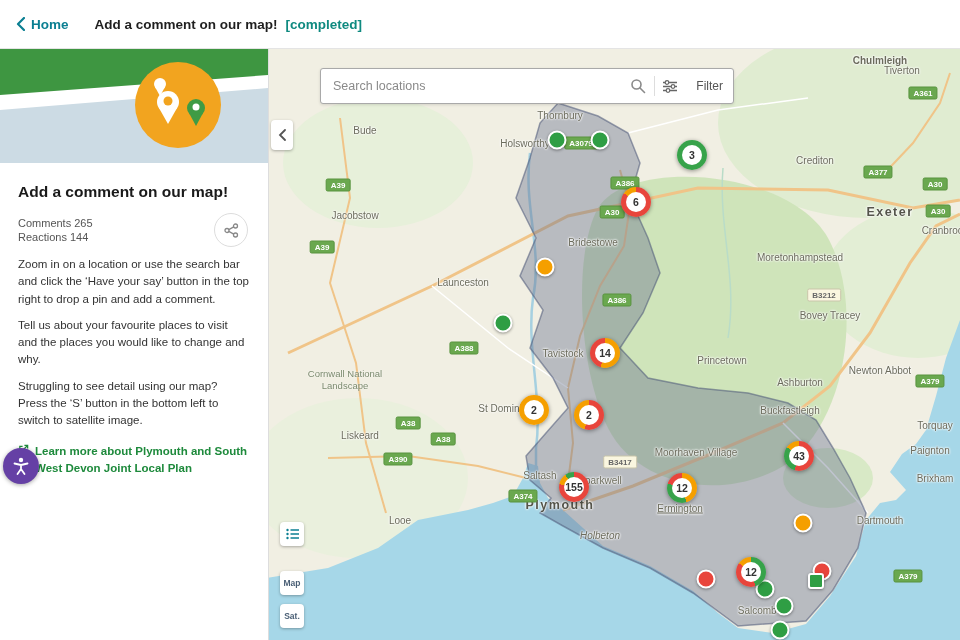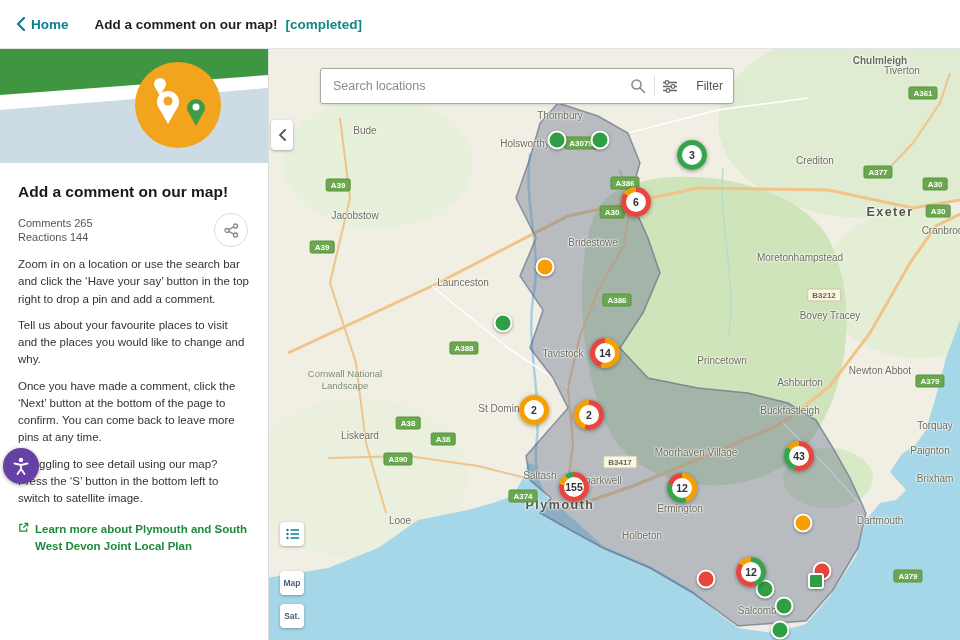--- a/index.html
+++ b/index.html
@@ -135,21 +135,20 @@
           <circle cx="3" cy="7.5" r="2" fill="none" stroke="#888" stroke-width="1.3"></circle>
           <circle cx="11.5" cy="12" r="2" fill="none" stroke="#888" stroke-width="1.3"></circle>
           <path d="M4.8 6.6 L9.7 3.9 M4.8 8.4 L9.7 11.1" stroke="#888" stroke-width="1.3"></path>
         </svg>
       </div>
     </div>
 
     <div class="paras">
         <p>Zoom in on a location or use the search bar and click the ‘Have your say’ button in the top right to drop a pin and add a comment.</p>
         <p>Tell us about your favourite places to visit and the places you would like to change and why.</p>
-        <p>Once you have made a comment, click the ‘Next’ button at the bottom of the page to confirm. You can come back to leave more pins at any time.</p>
         <p>Struggling to see detail using our map? Press the ‘S’ button in the bottom left to switch to satellite image.</p>
       </div>
 
     <div class="learn-link">
       <svg width="11" height="11" viewBox="0 0 12 12">
         <path d="M5 2.5 H2 V10 H9.5 V7" fill="none" stroke="#1e8a3c" stroke-width="1.4"></path>
         <path d="M7 1.5 H10.5 V5 M10.5 1.5 L5.8 6.2" fill="none" stroke="#1e8a3c" stroke-width="1.4"></path>
       </svg>
       <span>Learn more about Plymouth and South West Devon Joint Local Plan</span>
     </div>
@@ -215,22 +214,22 @@
       <div class="town" style="left: 667px; top: 377px;">Torquay</div>
       <div class="town" style="left: 662px; top: 402px;">Paignton</div>
       <div class="town" style="left: 667px; top: 430px;">Brixham</div>
       <div class="town" style="left: 612px; top: 472px;">Dartmouth</div>
       <div class="town" style="left: 92px; top: 387px;">Liskeard</div>
       <div class="town" style="left: 132px; top: 472px;">Looe</div>
       <div class="town" style="left: 237px; top: 360px;">St Dominick</div>
       <div class="town" style="left: 272px; top: 427px;">Saltash</div>
       <div class="town major" style="left: 292px; top: 457px;">Plymouth</div>
       <div class="town" style="left: 332px; top: 432px;">Sparkwell</div>
-      <div class="town" style="left: 412px; top: 460px;">Ermington</div>
-      <div class="town" style="left: 374px; top: 487px;">Holbeton</div>
+      <div class="town" style="left: 412px; top: 460px; text-decoration: underline;">Ermington</div>
+      <div class="town" style="left: 332px; top: 487px; font-style: italic;">Holbeton</div>
       <div class="town" style="left: 295px; top: 305px;">Tavistock</div>
       <div class="town" style="left: 428px; top: 404px;">Moorhaven Village</div>
       <div class="town" style="left: 492px; top: 562px;">Salcombe</div>
       <div class="area-label" style="left: 77px; top: 317px; margin-top: 15px;">Cornwall National Landscape</div>
       <div class="road-badge" style="left: 70px; top: 137px;">A39</div>
       <div class="road-badge" style="left: 54px; top: 199px;">A39</div>
       <div class="road-badge" style="left: 313px; top: 95px;">A3079</div>
       <div class="road-badge" style="left: 357px; top: 135px;">A386</div>
       <div class="road-badge" style="left: 344px; top: 164px;">A30</div>
       <div class="road-badge" style="left: 349px; top: 252px;">A386</div>

